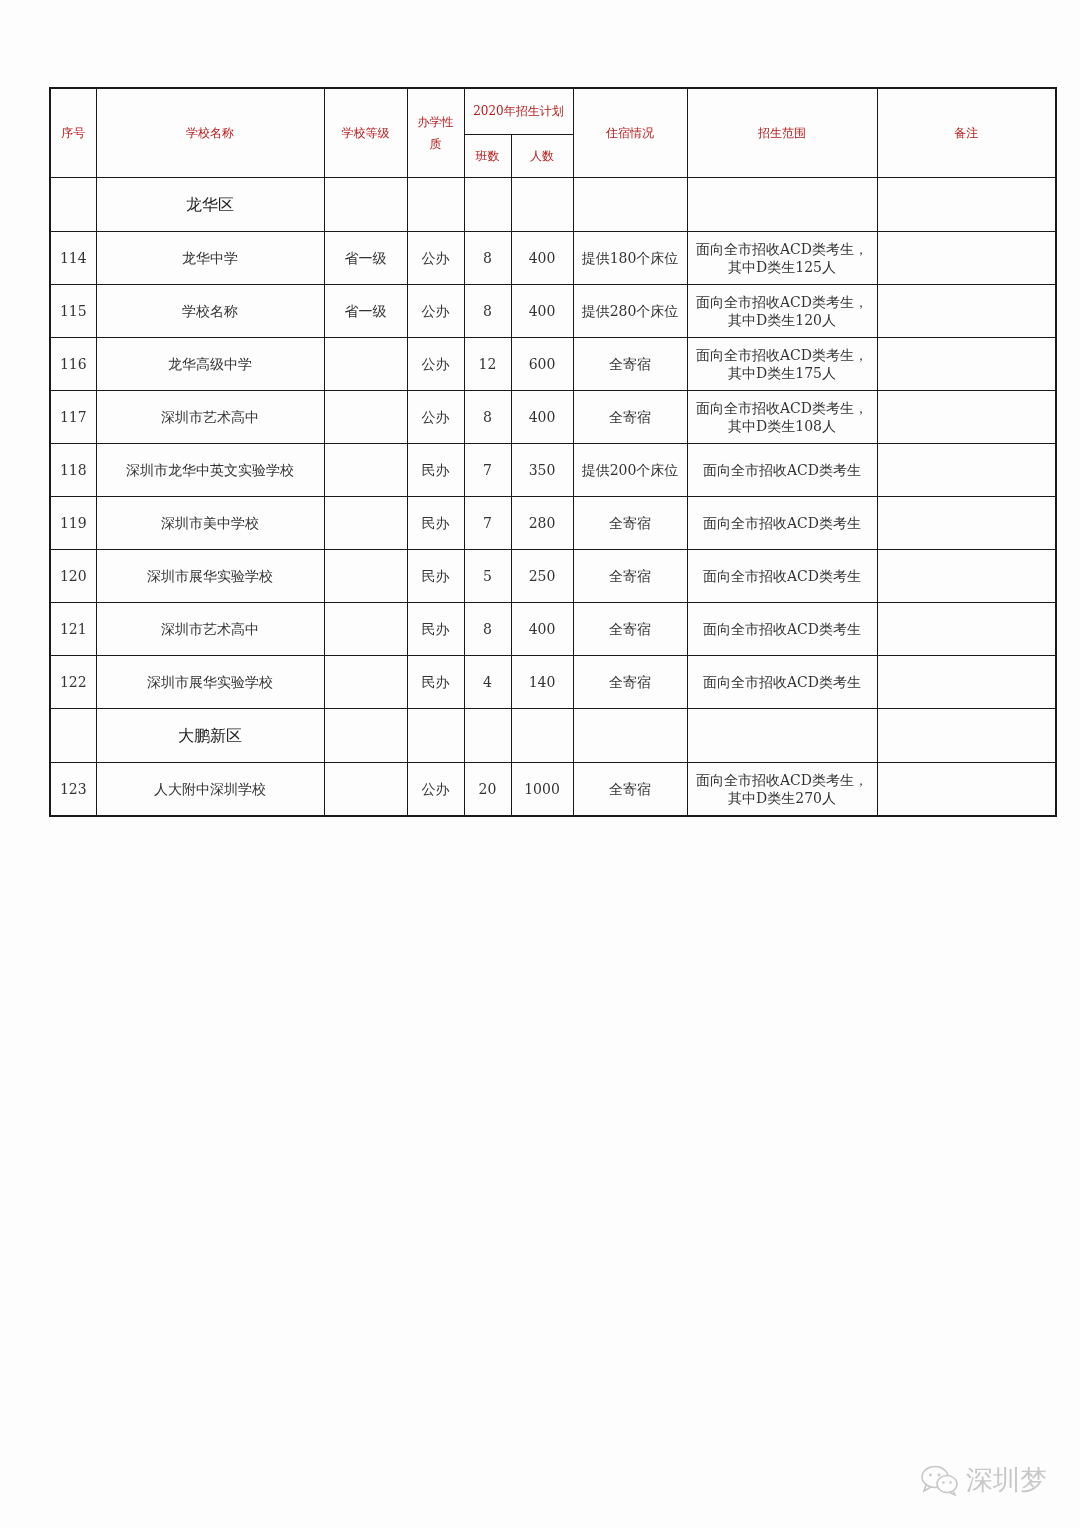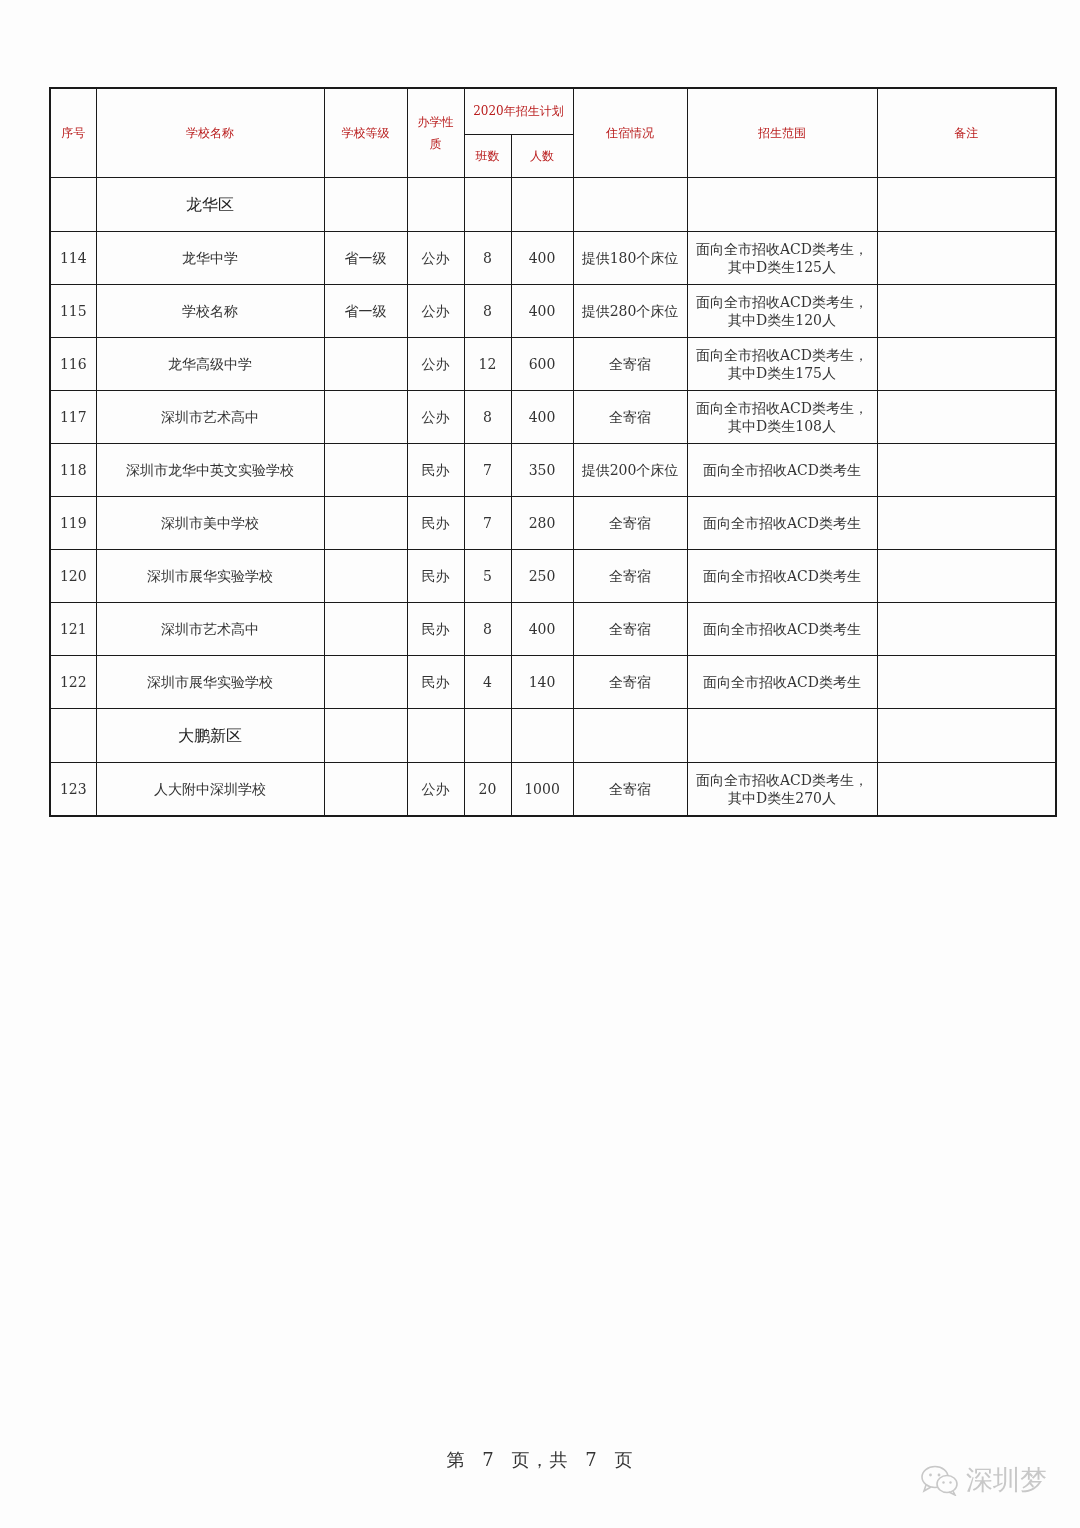--- a/index.html
+++ b/index.html
@@ -285,27 +285,20 @@
         <td>全寄宿</td>
         <td class="c-scope">
             <div>面向全市招收ACD类考生，</div>
             <div>其中D类生270人</div>
           </td>
         <td></td>
       </tr>
     </tbody>
   </table>
 
-  <div class="footer">
-    <span>第</span><span class="gap"></span>
-    <span>7</span><span class="gap"></span>
-    <span>页，共</span><span class="gap"></span>
-    <span>7</span><span class="gap"></span>
-    <span>页</span>
-  </div>
 
   <div class="watermark">
     <span>
       <svg width="40" height="32" viewBox="0 0 40 32">
         <ellipse cx="15" cy="13" rx="13" ry="10.5" fill="none" stroke="#c8c8c8" stroke-width="1.6"></ellipse>
         <path d="M6 21 L4 27 L11 23" fill="none" stroke="#c8c8c8" stroke-width="1.6"></path>
         <circle cx="10.5" cy="11" r="1.4" fill="#c8c8c8"></circle>
         <circle cx="19" cy="11" r="1.4" fill="#c8c8c8"></circle>
         <ellipse cx="27" cy="20" rx="10" ry="8.5" fill="#fdfdfd" stroke="#c8c8c8" stroke-width="1.6"></ellipse>
         <path d="M33 27 L35 31 L29 28" fill="none" stroke="#c8c8c8" stroke-width="1.6"></path>

